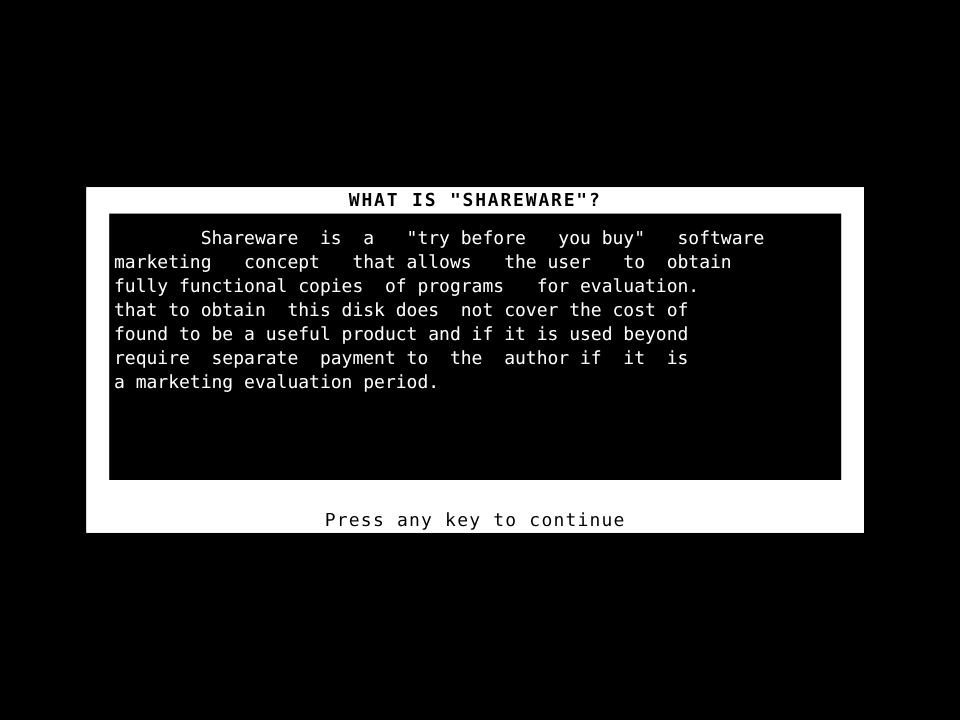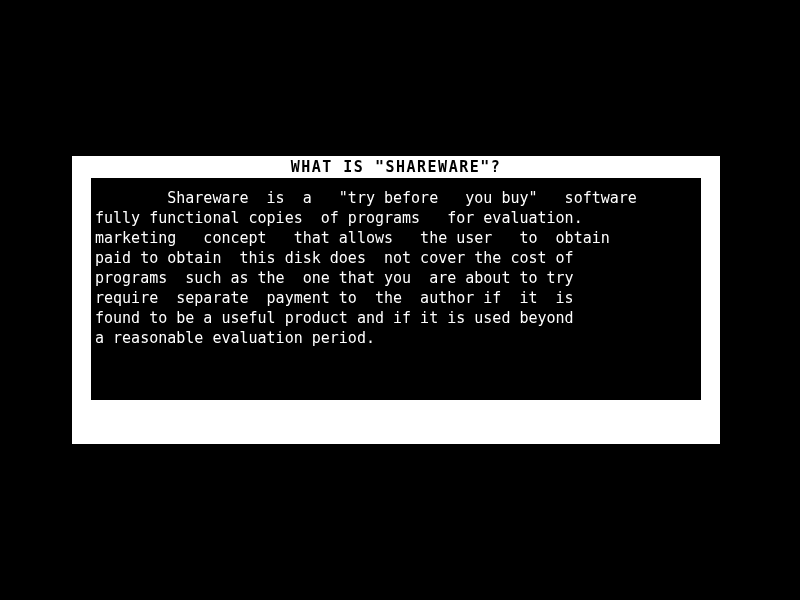--- a/index.html
+++ b/index.html
@@ -109,24 +109,26 @@
 
     <div id="title-bar">
       <span class="title-text">WHAT IS "SHAREWARE"?</span>
     </div>
 
     <div class="rail left"></div>
     <div class="rail right"></div>
 
     <div id="body-area">
       <div class="line">        Shareware  is  a   "try before   you buy"   software</div>
+      <div class="line">marketing   concept   that allows   the user   to  obtain</div>
       <div class="line">fully functional copies  of programs   for evaluation.</div>
-      <div class="line">marketing   concept   that allows   the user   to  obtain</div>
-      <div class="line">paid to obtain  this disk does  not cover the cost of</div>
-      <div class="line">programs  such as the  one that you  are about to try</div>
+      <div class="line">that to obtain  this disk does  not cover the cost of</div>
+      <div class="line">found to be a useful product and if it is used beyond</div>
       <div class="line">require  separate  payment to  the  author if  it  is</div>
-      <div class="line">found to be a useful product and if it is used beyond</div>
-      <div class="line">a reasonable evaluation period.</div>
+      <div class="line">a marketing evaluation period.</div>
     </div>
 
+    <div id="footer-bar">
+      <span class="footer-text">Press any key to continue</span>
+    </div>
 
   </div>
 </div>
 
 </body></html>

